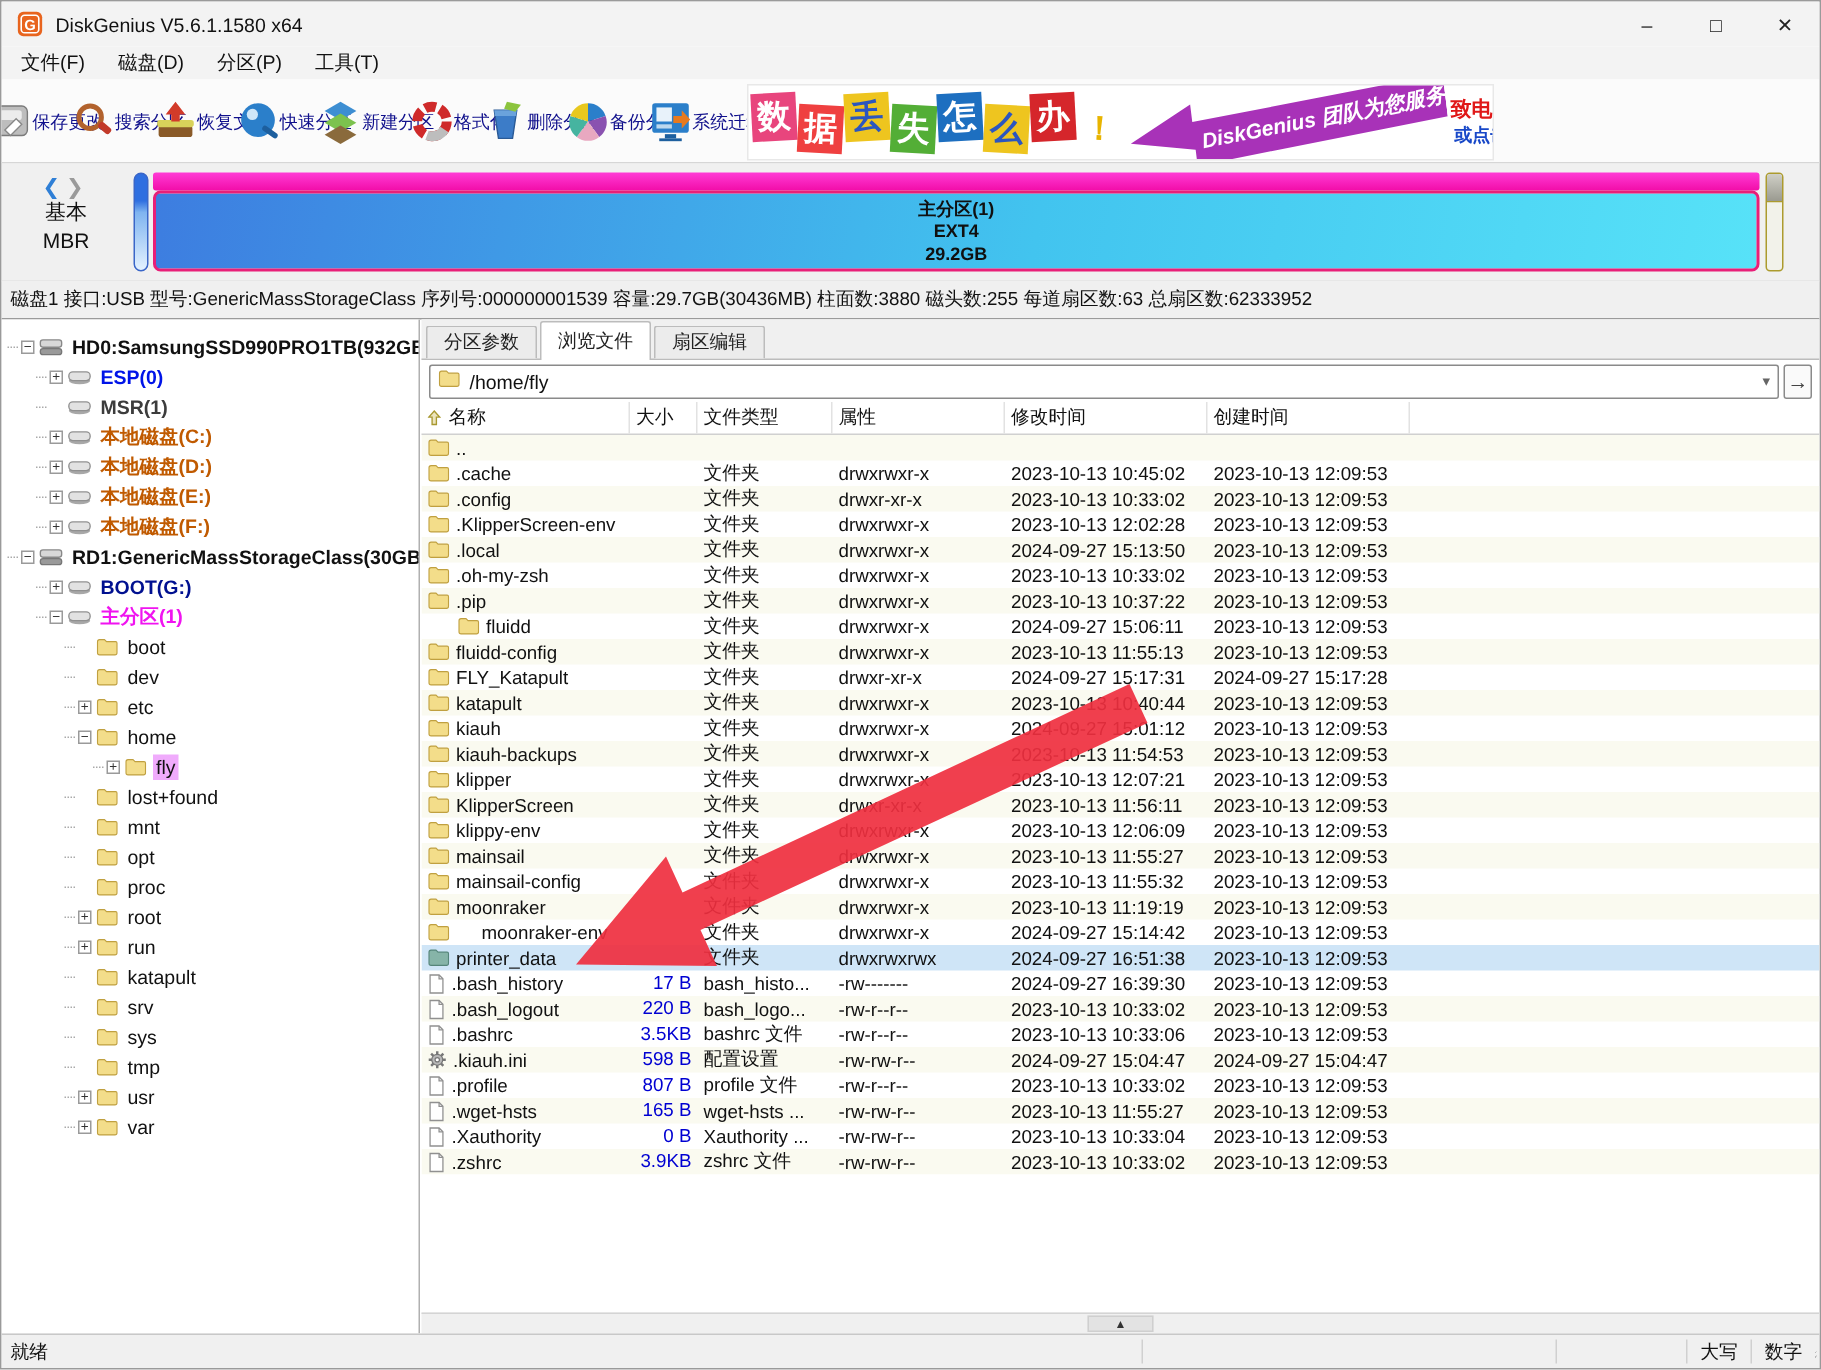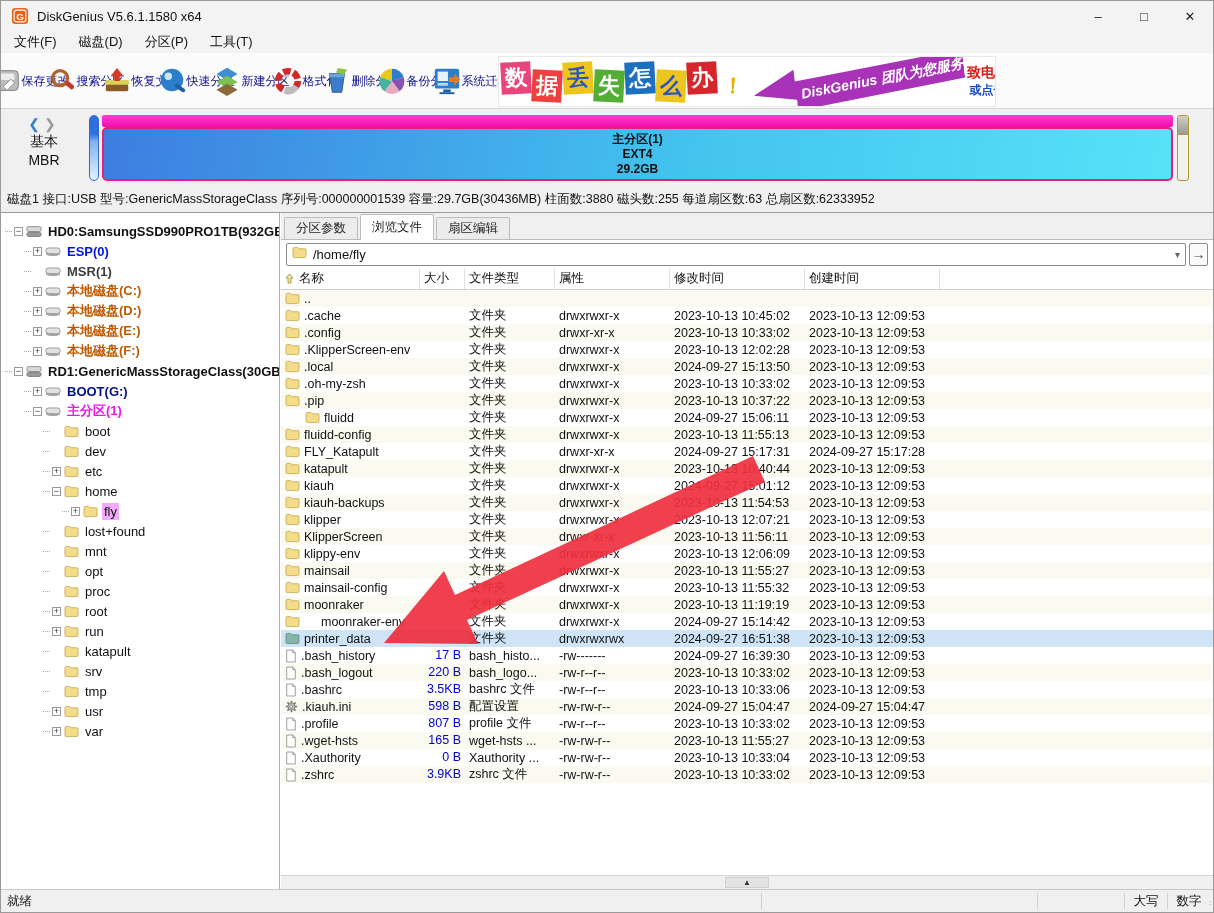--- a/index.html
+++ b/index.html
@@ -515,20 +515,30 @@
         <span class="tlabel ">srv</span>
       </div>
       <div class="tree-row" style="padding-left: 42px;">
         <span class="tstub"></span>
         <span class="tbox empty"></span>
         <span class="ticon">
           <svg viewBox="0 0 16 14" width="15" height="13">
             <path d="M1 3 Q1 1.5 2.5 1.5 L6 1.5 L7.5 3 L14 3 Q15 3 15 4 L15 11 Q15 12.5 13.5 12.5 L2.5 12.5 Q1 12.5 1 11 Z" fill="#f3dd8a" stroke="#c0a040" stroke-width="0.8"></path>
           </svg>
         </span>
+        <span class="tlabel ">sys</span>
+      </div>
+      <div class="tree-row" style="padding-left: 42px;">
+        <span class="tstub"></span>
+        <span class="tbox empty"></span>
+        <span class="ticon">
+          <svg viewBox="0 0 16 14" width="15" height="13">
+            <path d="M1 3 Q1 1.5 2.5 1.5 L6 1.5 L7.5 3 L14 3 Q15 3 15 4 L15 11 Q15 12.5 13.5 12.5 L2.5 12.5 Q1 12.5 1 11 Z" fill="#f3dd8a" stroke="#c0a040" stroke-width="0.8"></path>
+          </svg>
+        </span>
         <span class="tlabel ">tmp</span>
       </div>
       <div class="tree-row" style="padding-left: 42px;">
         <span class="tstub"></span>
         <span class="tbox">+</span>
         <span class="ticon">
           <svg viewBox="0 0 16 14" width="15" height="13">
             <path d="M1 3 Q1 1.5 2.5 1.5 L6 1.5 L7.5 3 L14 3 Q15 3 15 4 L15 11 Q15 12.5 13.5 12.5 L2.5 12.5 Q1 12.5 1 11 Z" fill="#f3dd8a" stroke="#c0a040" stroke-width="0.8"></path>
           </svg>
         </span>

